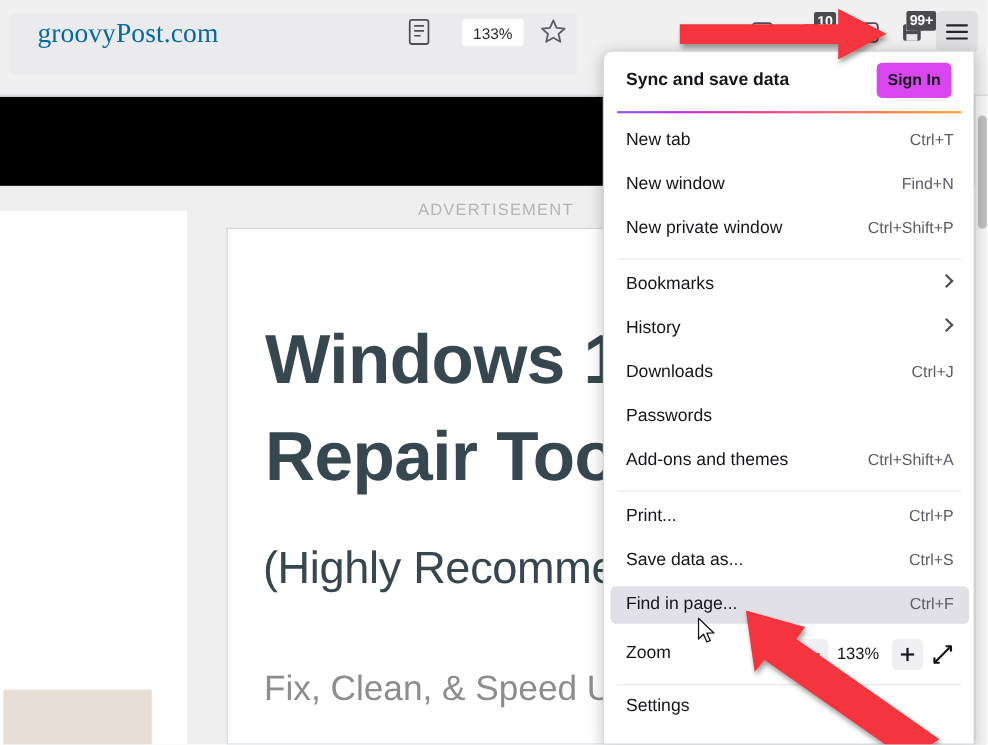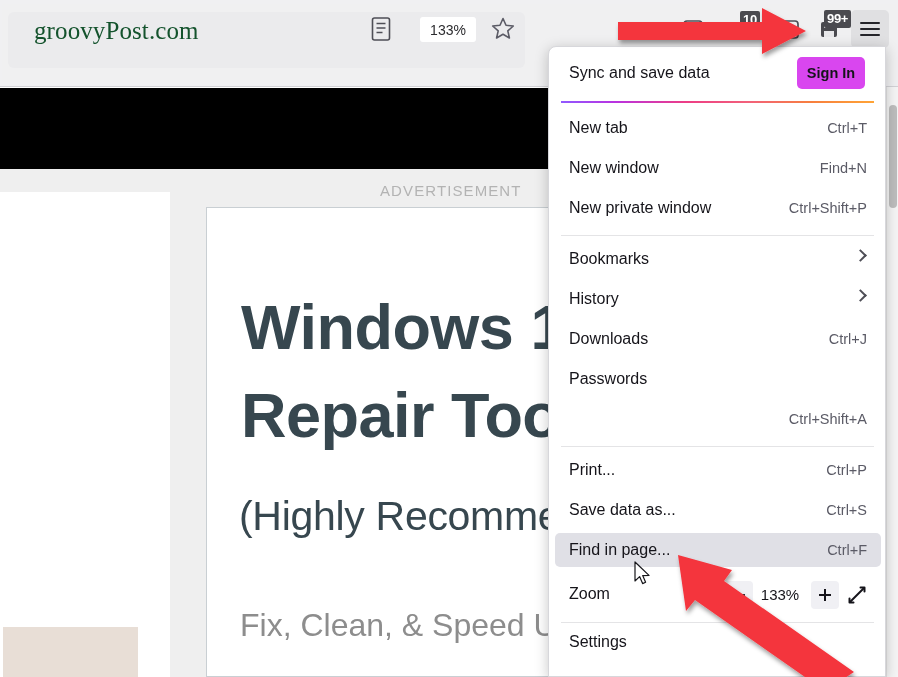--- a/index.html
+++ b/index.html
@@ -33,21 +33,21 @@
     position: absolute; left: 6px; top: 8px;
     width: 517px; height: 56px;
     background: #ebebed;
     border-radius: 6px;
     display: flex; align-items: center;
   }
   .url-text {
     position: absolute; left: 32px; top: 13px;
     font-family: "Liberation Serif", serif;
     font-size: 25px;
-    color: #14532d;
+    color: #0369a1;
     letter-spacing: 0.1px;
     white-space: nowrap;
   }
   .reader-icon {
     position: absolute; left: 368px; top: 12px;
     width: 22px; height: 26px;
   }
   .zoom-badge {
     position: absolute; left: 418px; top: 13px;
     width: 56px; height: 25px;
@@ -180,21 +180,21 @@
     border-radius: 8px 0 0 0;
     box-shadow: 0 3px 14px rgba(0,0,0,0.22);
     overflow: hidden;
   }
   .sync-row {
     position: absolute; left: 0; top: 0;
     width: 338px; height: 52px;
   }
   .sync-label {
     position: absolute; left: 20px; top: 17px;
-    font-size: 16px; color: #15141a;
+    font-size: 16px; color: #15141a; font-weight: bold;
   }
   .signin-btn {
     position: absolute; left: 248px; top: 10px;
     width: 68px; height: 32px;
     background: #d946ef;
     border-radius: 5px;
     display: flex; align-items: center; justify-content: center;
     font-size: 14.5px; font-weight: bold; color: #15141a;
   }
   .gradient-sep {
@@ -400,20 +400,21 @@
       <span class="mi-label">Downloads</span>
       <span class="mi-accel">Ctrl+J</span>
     </div>
 
     <div class="mi" style="top:315px;">
       <span class="mi-label">Passwords</span>
       <span class="mi-accel"></span>
     </div>
 
     <div class="mi" style="top:355px;">
+      <span class="mi-label">Add-ons and themes</span>
       <span class="mi-accel">Ctrl+Shift+A</span>
     </div>
 
     <div class="sep" style="top:399px;"></div>
 
     <div class="mi" style="top:406px;">
       <span class="mi-label">Print...</span>
       <span class="mi-accel">Ctrl+P</span>
     </div>
 

